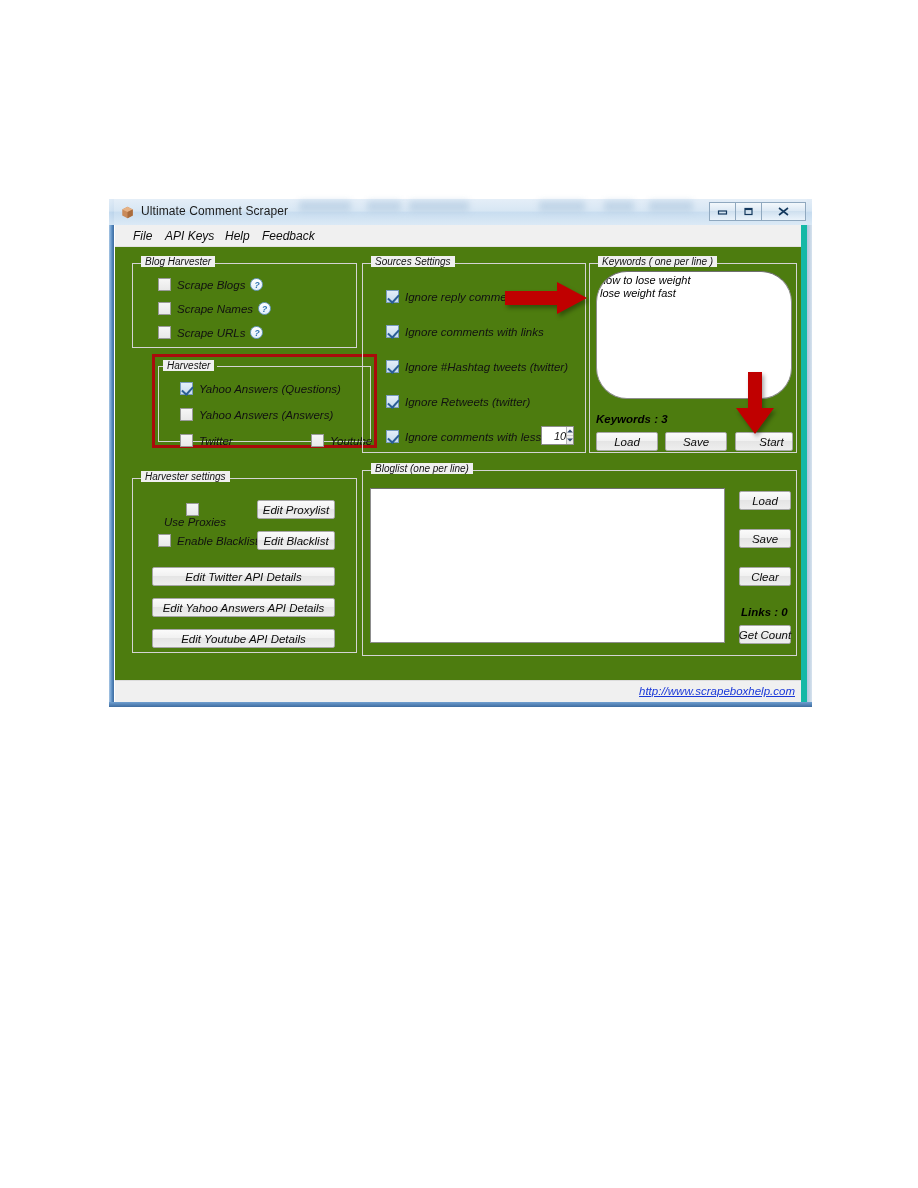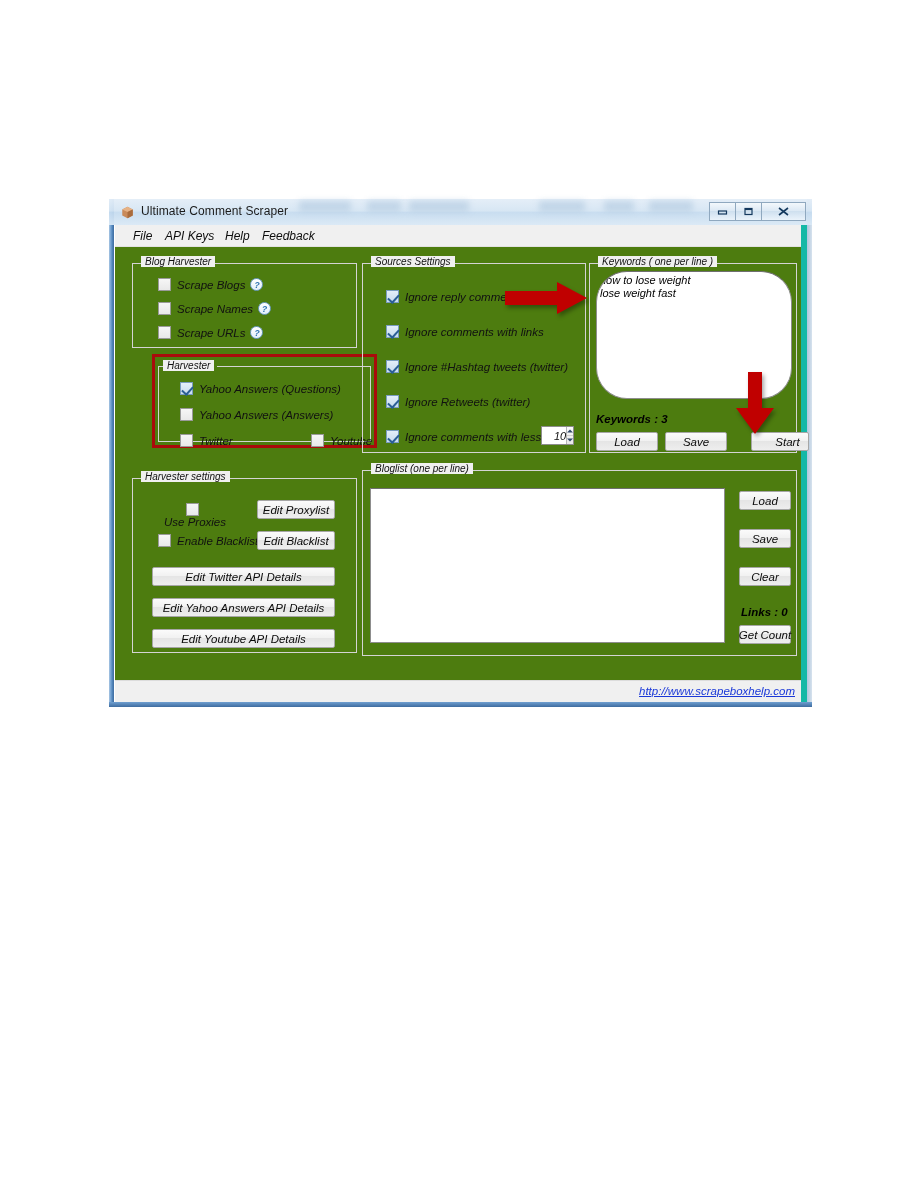--- a/index.html
+++ b/index.html
@@ -406,21 +406,21 @@
       <div class="group" style="left:474px; top:38px; width:208px; height:190px;">
         <div class="g-title">Keywords ( one per line )</div>
 
         <div class="textarea" style="left:6px; top:7px; width:196px; height:128px;border-radius:31px;"><span class="caret"></span><span>how to lose weight
 lose weight fast</span></div>
 
         <div class="bold-label" style="left:6px; top:149px;">Keywords : 3</div>
 
         <div class="btn" style="left:6px; top:168px; width:62px; height:19px;">Load</div>
         <div class="btn" style="left:75px; top:168px; width:62px; height:19px;">Save</div>
-        <div class="btn" style="left:161px; top:168px; width:58px; height:19px;padding-left:15px;">Start</div>
+        <div class="btn" style="left:145px; top:168px; width:58px; height:19px;padding-left:15px;">Start</div>
       </div>
 
       <div class="group" style="left:247px; top:245px; width:435px; height:186px;">
         <div class="g-title">Bloglist (one per line)</div>
 
         <div class="textarea" style="left:7px; top:17px; width:355px; height:155px;"></div>
 
         <div class="btn" style="left:376px; top:20px; width:52px; height:19px;">Load</div>
         <div class="btn" style="left:376px; top:58px; width:52px; height:19px;">Save</div>
         <div class="btn" style="left:376px; top:96px; width:52px; height:19px;">Clear</div>

